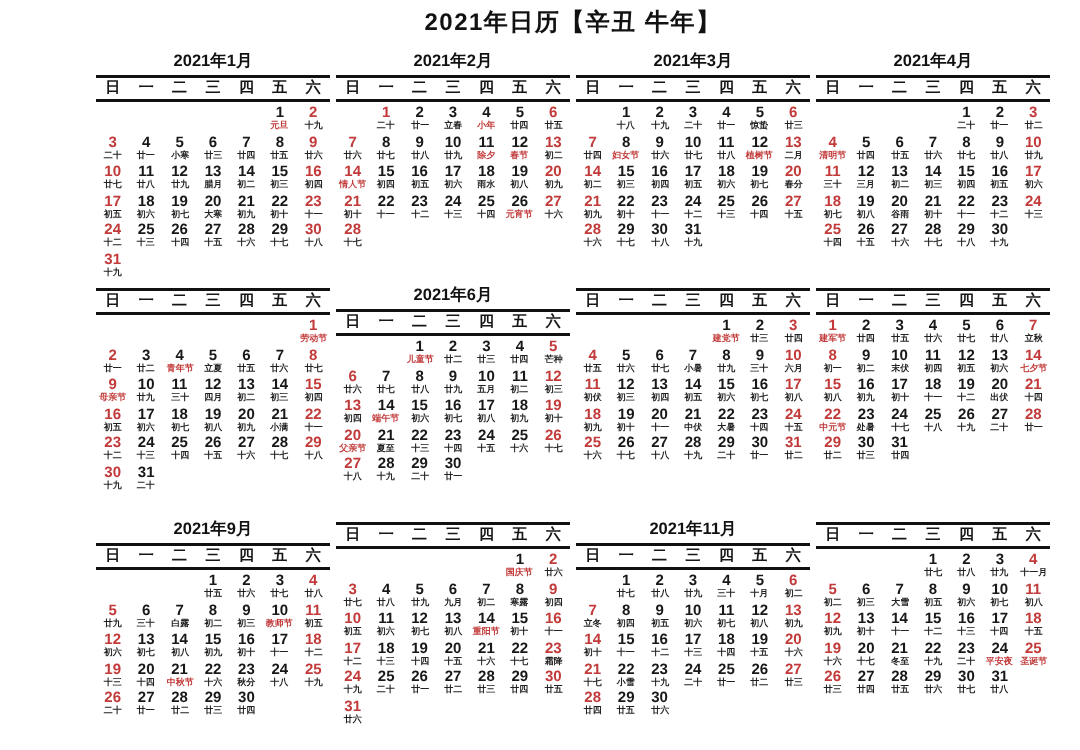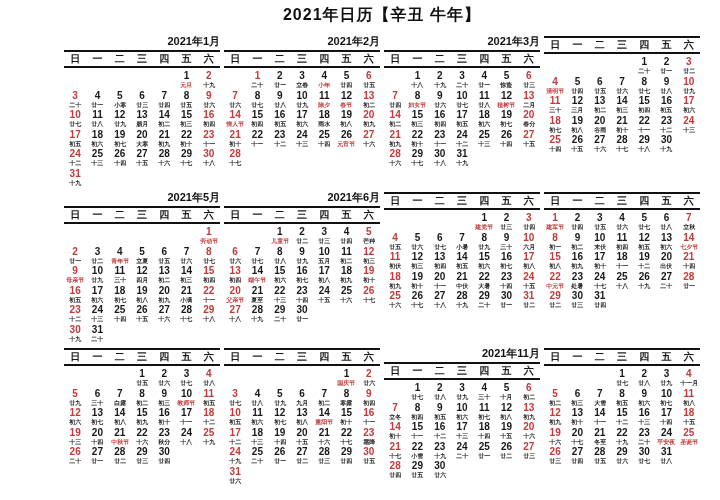--- a/index.html
+++ b/index.html
@@ -12,21 +12,21 @@
   .page-title{
     text-align:center;font-weight:bold;font-size:16px;letter-spacing:1px;
     padding-top:5px;height:20px;color:#111;
   }
   .months-grid{
     display:grid;grid-template-columns:repeat(4,160px);grid-auto-rows:156px;
     justify-content:center;margin-top:9px;
   }
   .month{padding:0 2px;overflow:visible;}
   .month-title{
-    text-align:right;font-weight:bold;font-size:11px;height:14px;line-height:14px;color:#111;
+    text-align:center;font-weight:bold;font-size:11px;height:14px;line-height:14px;color:#111;
   }
   .weekday-header{
     display:grid;grid-template-columns:repeat(7,1fr);
     border-top:2.5px solid #111;border-bottom:2px solid #111;
     height:14px;align-items:center;margin-top:2px;
   }
   .wcell{text-align:center;font-weight:bold;font-size:10px;line-height:14px;}
   .month-days{display:grid;grid-template-columns:repeat(7,1fr);margin-top:1px;}
   .cell{height:19.5px;text-align:center;overflow:visible;}
   .num{font-weight:bold;font-size:10px;line-height:11px;margin-top:1px;color:#181818;}
@@ -448,20 +448,21 @@
             <div class="lab">十八</div>
           </div>
           <div class="cell">
             <div class="num">31</div>
             <div class="lab">十九</div>
           </div>
         </div>
   </div>
 
   <div class="month">
+    <div class="month-title">2021年4月</div>
     <div class="weekday-header">
           <div class="wcell">日</div>
           <div class="wcell">一</div>
           <div class="wcell">二</div>
           <div class="wcell">三</div>
           <div class="wcell">四</div>
           <div class="wcell">五</div>
           <div class="wcell">六</div>
         </div>
     <div class="month-days">
@@ -586,21 +587,20 @@
             <div class="lab">十八</div>
           </div>
           <div class="cell">
             <div class="num">30</div>
             <div class="lab">十九</div>
           </div>
         </div>
   </div>
 
   <div class="month">
-    <div class="month-title">2021年5月</div>
     <div class="weekday-header">
           <div class="wcell">日</div>
           <div class="wcell">一</div>
           <div class="wcell">二</div>
           <div class="wcell">三</div>
           <div class="wcell">四</div>
           <div class="wcell">五</div>
           <div class="wcell">六</div>
         </div>
     <div class="month-days">
@@ -1148,20 +1148,21 @@
             <div class="lab">廿三</div>
           </div>
           <div class="cell">
             <div class="num">31</div>
             <div class="lab">廿四</div>
           </div>
         </div>
   </div>
 
   <div class="month">
+    <div class="month-title">2021年9月</div>
     <div class="weekday-header">
           <div class="wcell">日</div>
           <div class="wcell">一</div>
           <div class="wcell">二</div>
           <div class="wcell">三</div>
           <div class="wcell">四</div>
           <div class="wcell">五</div>
           <div class="wcell">六</div>
         </div>
     <div class="month-days">

